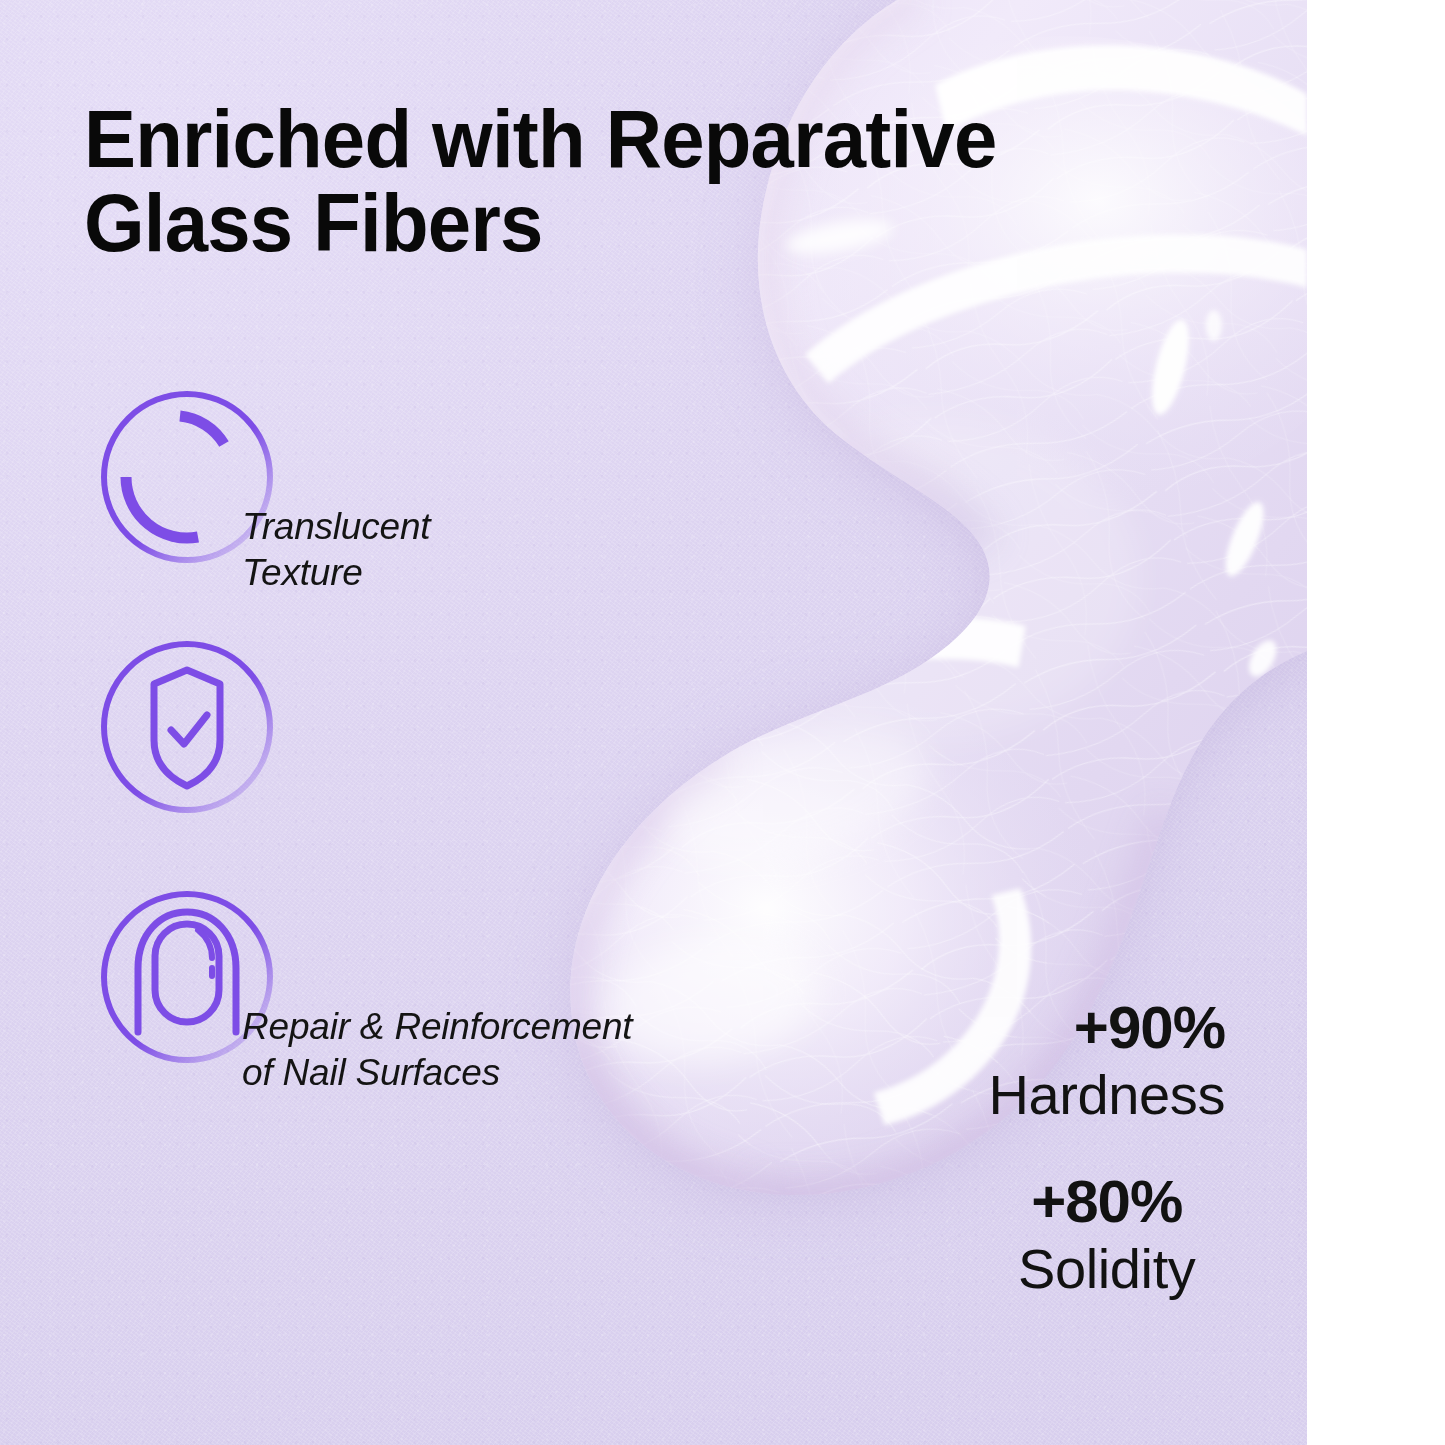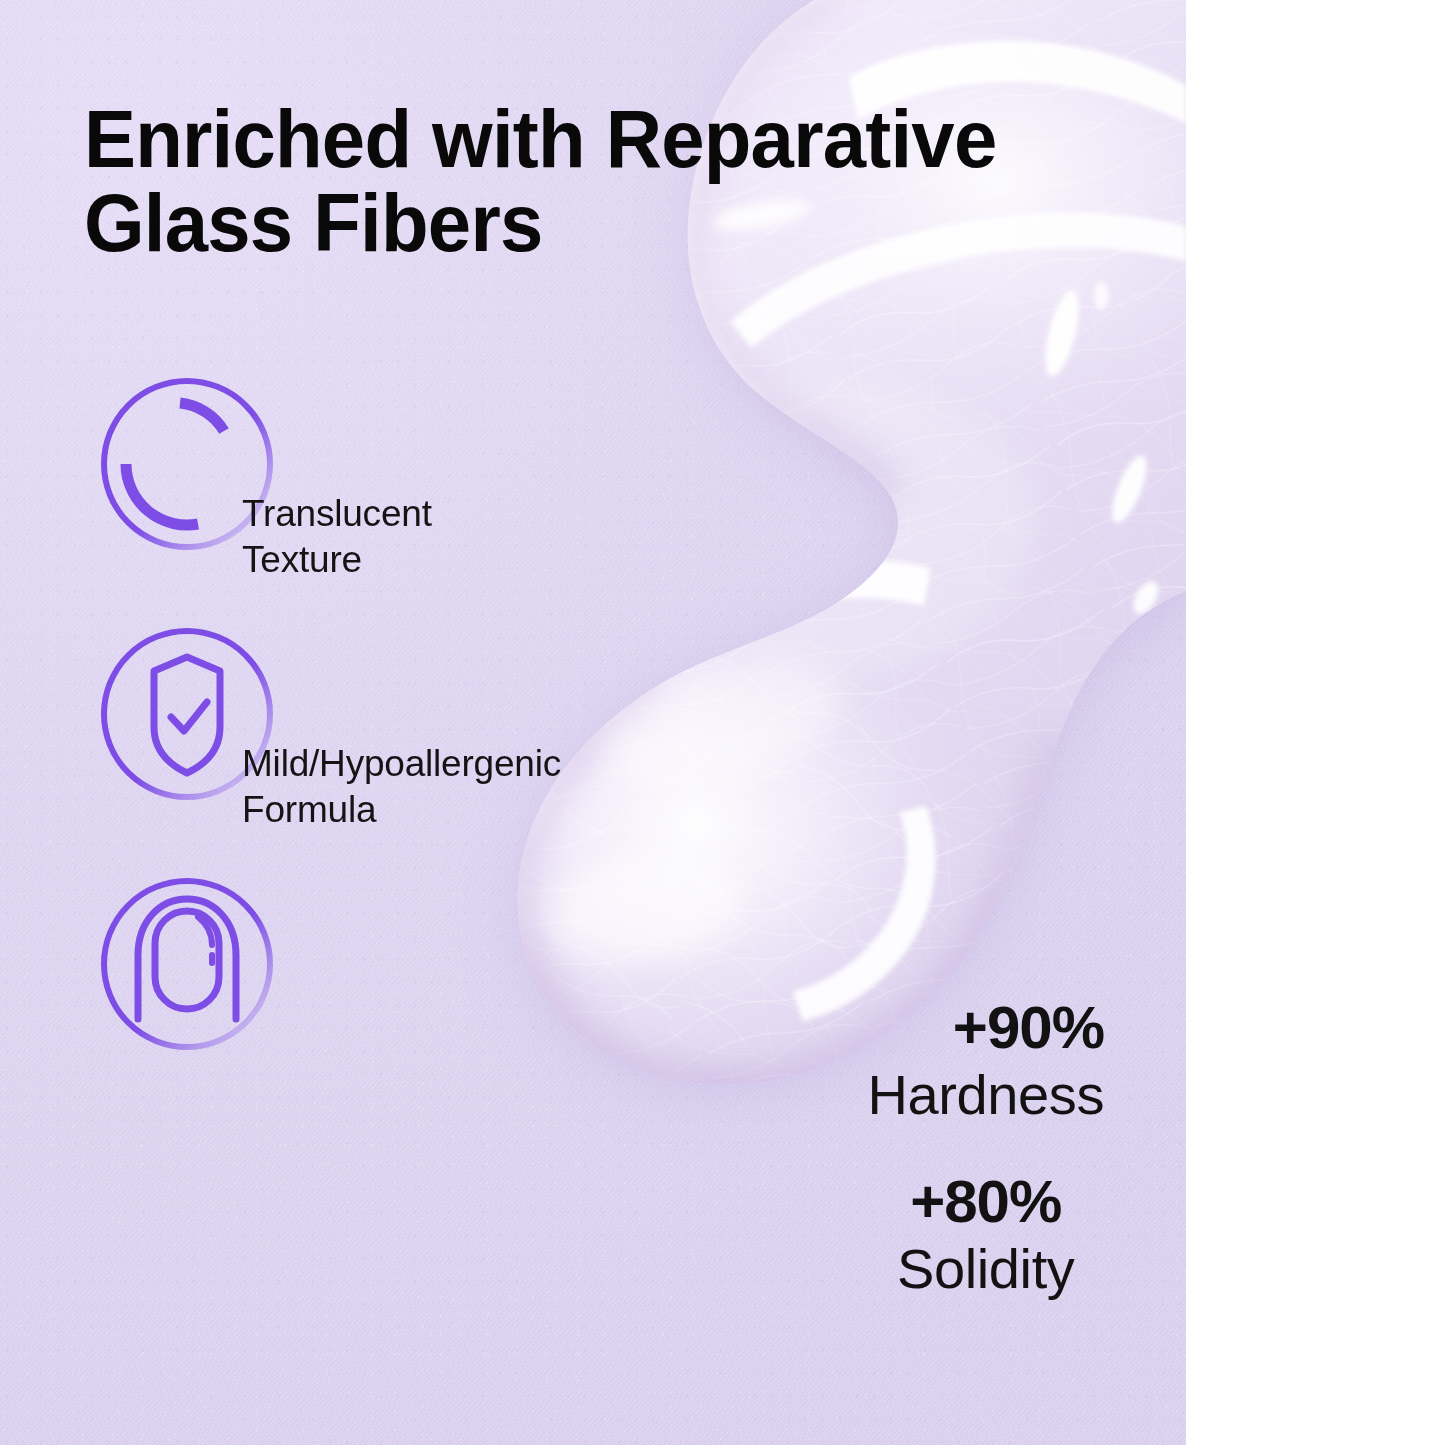--- a/index.html
+++ b/index.html
@@ -3,21 +3,21 @@
 <meta charset="utf-8">
 <style>
   html, body {
     margin: 0;
     padding: 0;
     background: #ffffff;
   }
 
   #stage {
     position: relative;
-    width: 1186px;
+    width: 1307px;
     height: 1445px;
     overflow: hidden;
     background: #ded5f2;
     font-family: "Liberation Sans", sans-serif;
     -webkit-font-smoothing: antialiased;
   }
 
   
   .bg-base {
     position: absolute;
@@ -71,22 +71,23 @@
     letter-spacing: -0.8px;
     transform: scaleX(.95);
     transform-origin: left top;
     white-space: pre-line;
   }
 
   
   .features {
     position: absolute;
     left: 92px;
-    top: 369px;
+    top: 382px;
     width: 700px;
+    font-style: italic;
   }
 
   .feature {
     position: relative;
     height: 250px;
   }
 
   .feature-icon {
     position: absolute;
     left: 0;
@@ -349,22 +350,20 @@
               <stop offset="78%" stop-color="#7d4de6" stop-opacity="0.45"></stop>
               <stop offset="100%" stop-color="#7d4de6" stop-opacity="0"></stop>
             </linearGradient>
           </defs>
           <circle cx="95" cy="95" r="83" fill="none" stroke="url(#ringFade2)" stroke-width="6" stroke-linecap="round"></circle>
           <path d="M 95 38 L 128 52 L 128 108 C 128 132 112 146 95 154
                    C 78 146 62 132 62 108 L 62 52 Z" fill="none" stroke="#7d4de6" stroke-width="7" stroke-linejoin="round"></path>
           <path d="M 79 98 L 92 112 L 115 83" fill="none" stroke="#7d4de6" stroke-width="7" stroke-linecap="round" stroke-linejoin="round"></path>
         </svg>
       </div>
-      <div class="feature-label">Mild/Hypoallergenic
-Formula</div>
     </div>
 
 
     <div class="feature">
       <div class="feature-icon">
         <svg viewBox="0 0 190 190" xmlns="http://www.w3.org/2000/svg">
           <defs>
             <linearGradient id="ringFade4" x1="0" y1="0" x2="1" y2="1">
               <stop offset="0%" stop-color="#7d4de6" stop-opacity="1"></stop>
               <stop offset="55%" stop-color="#7d4de6" stop-opacity="1"></stop>
@@ -375,20 +374,22 @@
           <circle cx="95" cy="95" r="83" fill="none" stroke="url(#ringFade4)" stroke-width="6" stroke-linecap="round"></circle>
 
           <path d="M 46 150 L 46 86 C 46 52 68 30 95 30 C 122 30 144 52 144 86 L 144 150" fill="none" stroke="#7d4de6" stroke-width="7" stroke-linecap="round"></path>
 
           <rect x="63" y="42" width="64" height="98" rx="32" ry="32" fill="none" stroke="#7d4de6" stroke-width="7"></rect>
 
           <path d="M 106 48 C 116 56 120 66 120 76" fill="none" stroke="#7d4de6" stroke-width="6" stroke-linecap="round"></path>
           <path d="M 120 86 L 120 94" fill="none" stroke="#7d4de6" stroke-width="6" stroke-linecap="round"></path>
         </svg>
       </div>
+      <div class="feature-label">Repair &amp; Reinforcement
+of Nail Surfaces</div>
     </div>
 
   </div>
 
   <div class="stats">
     <div class="stat">
       <div class="stat-value">+90%</div>
       <div class="stat-label">Hardness</div>
     </div>
     <div class="stat">

